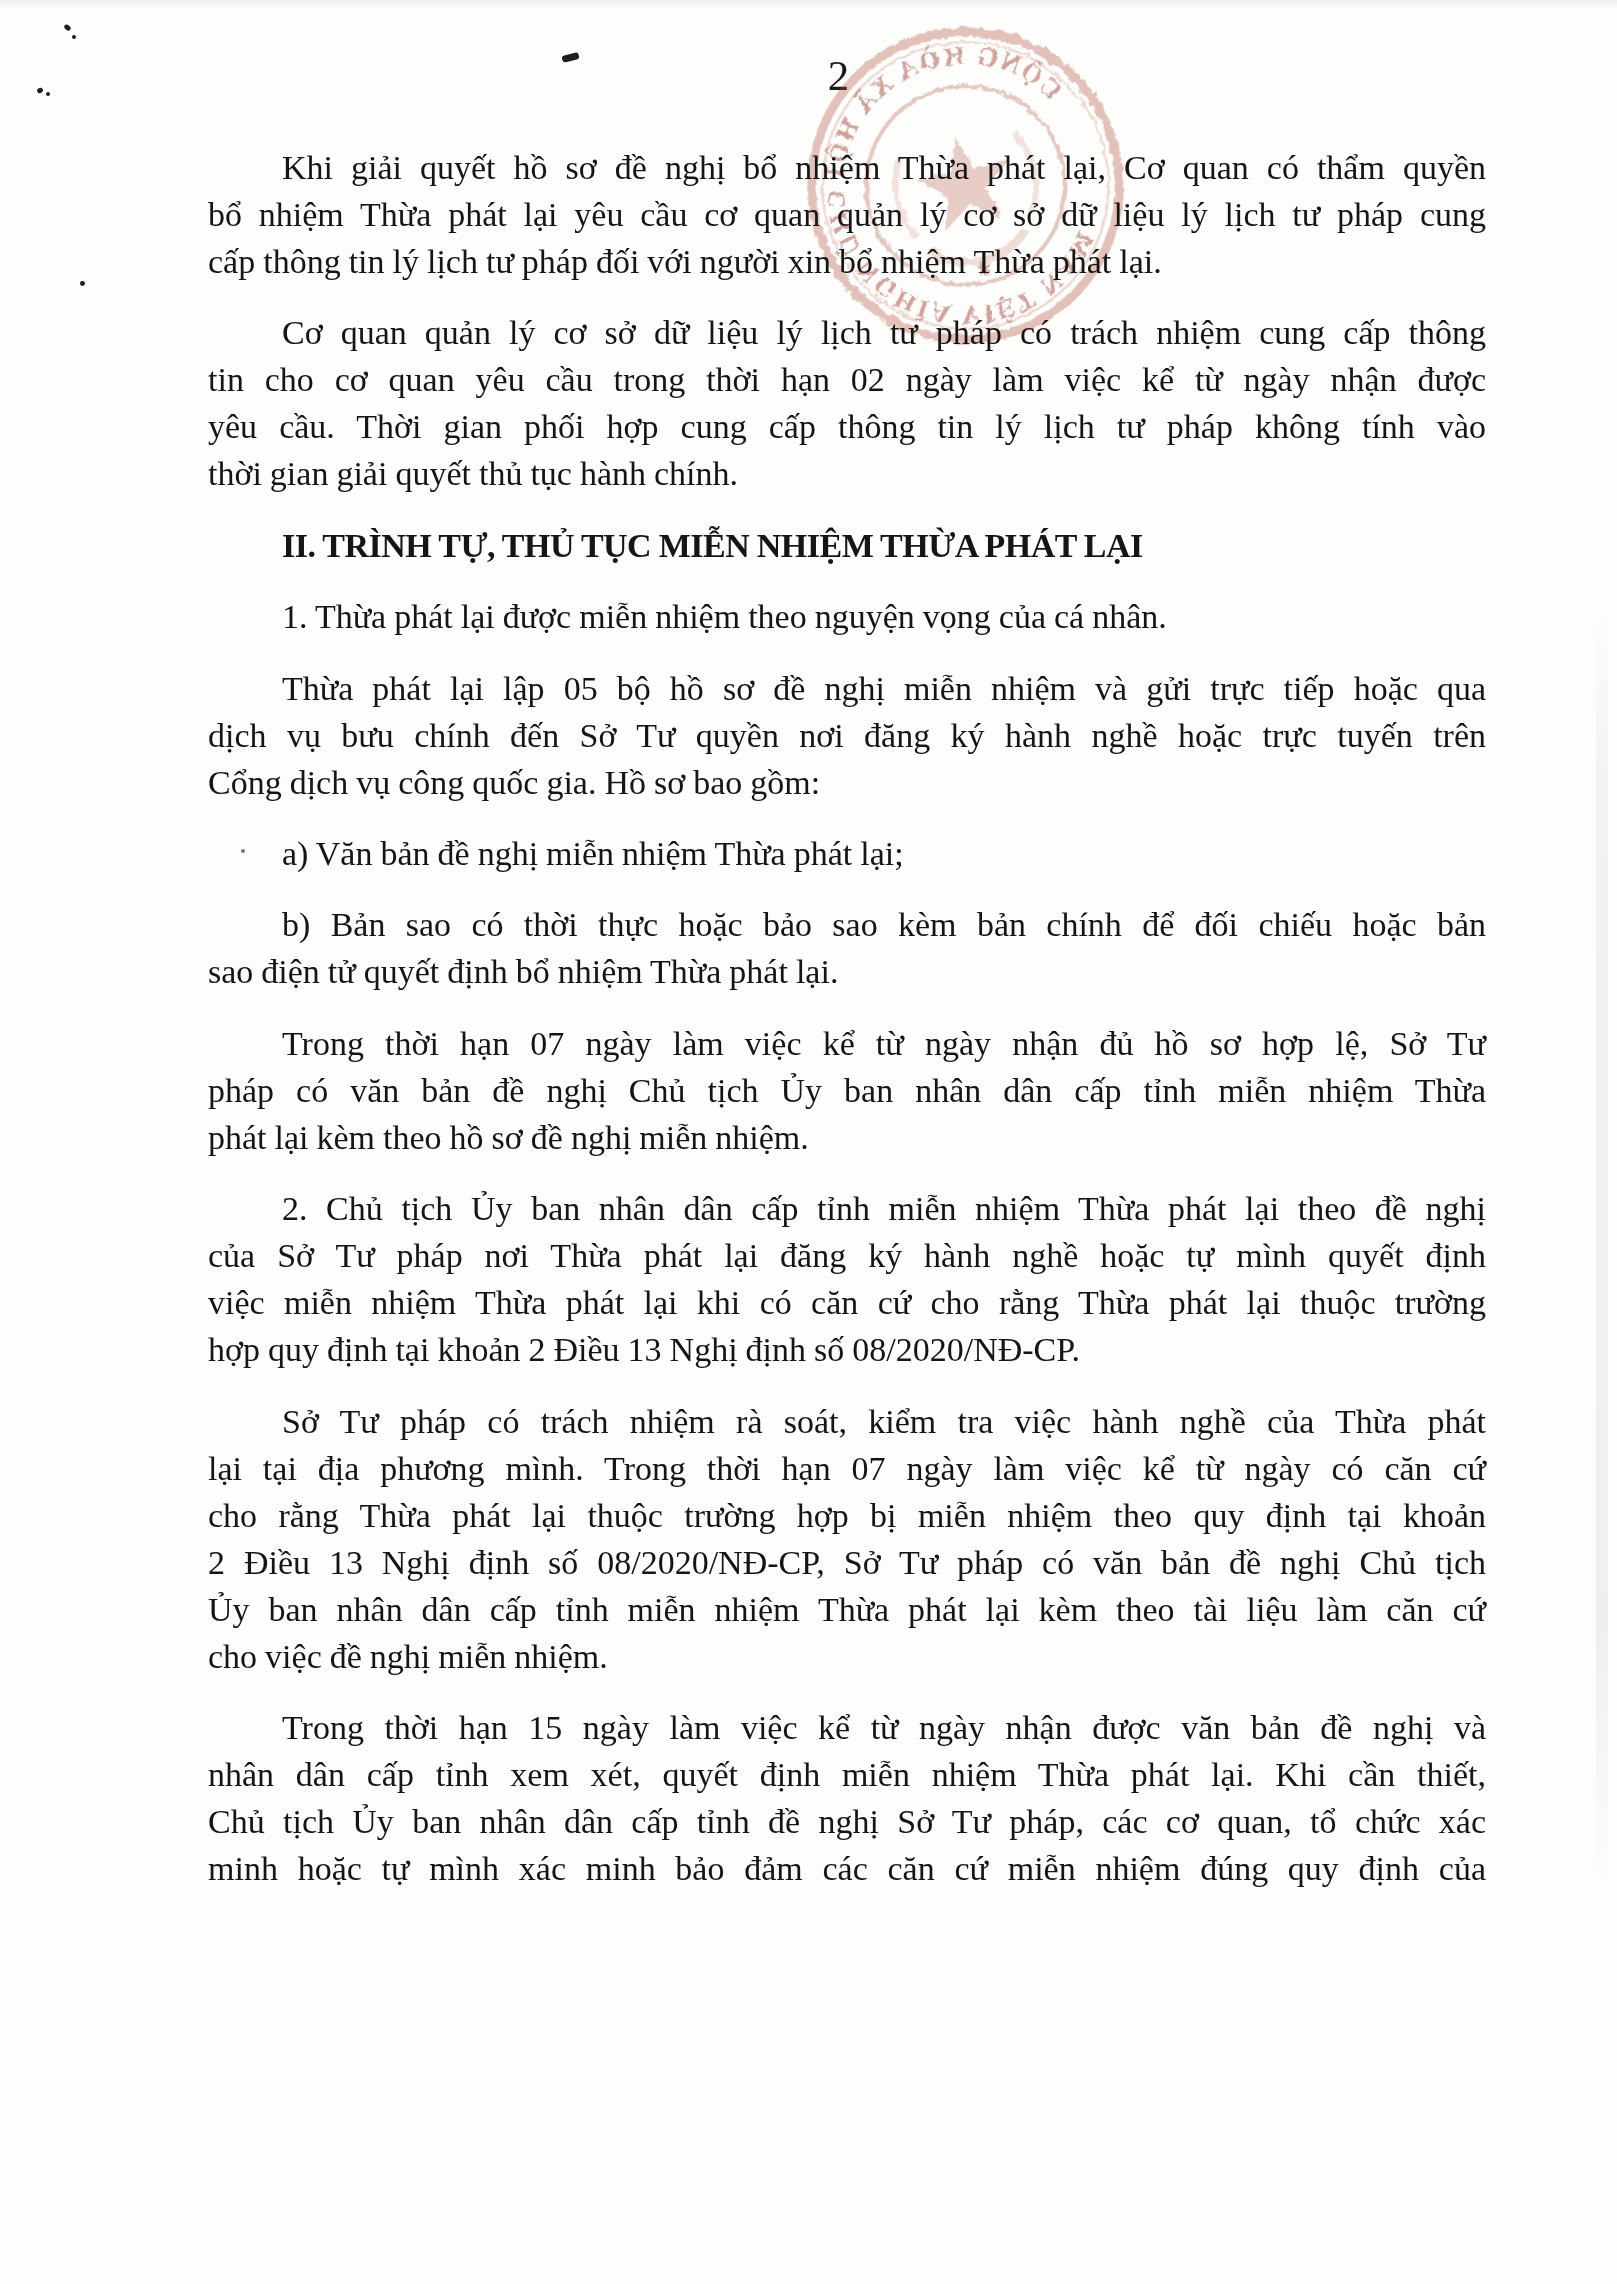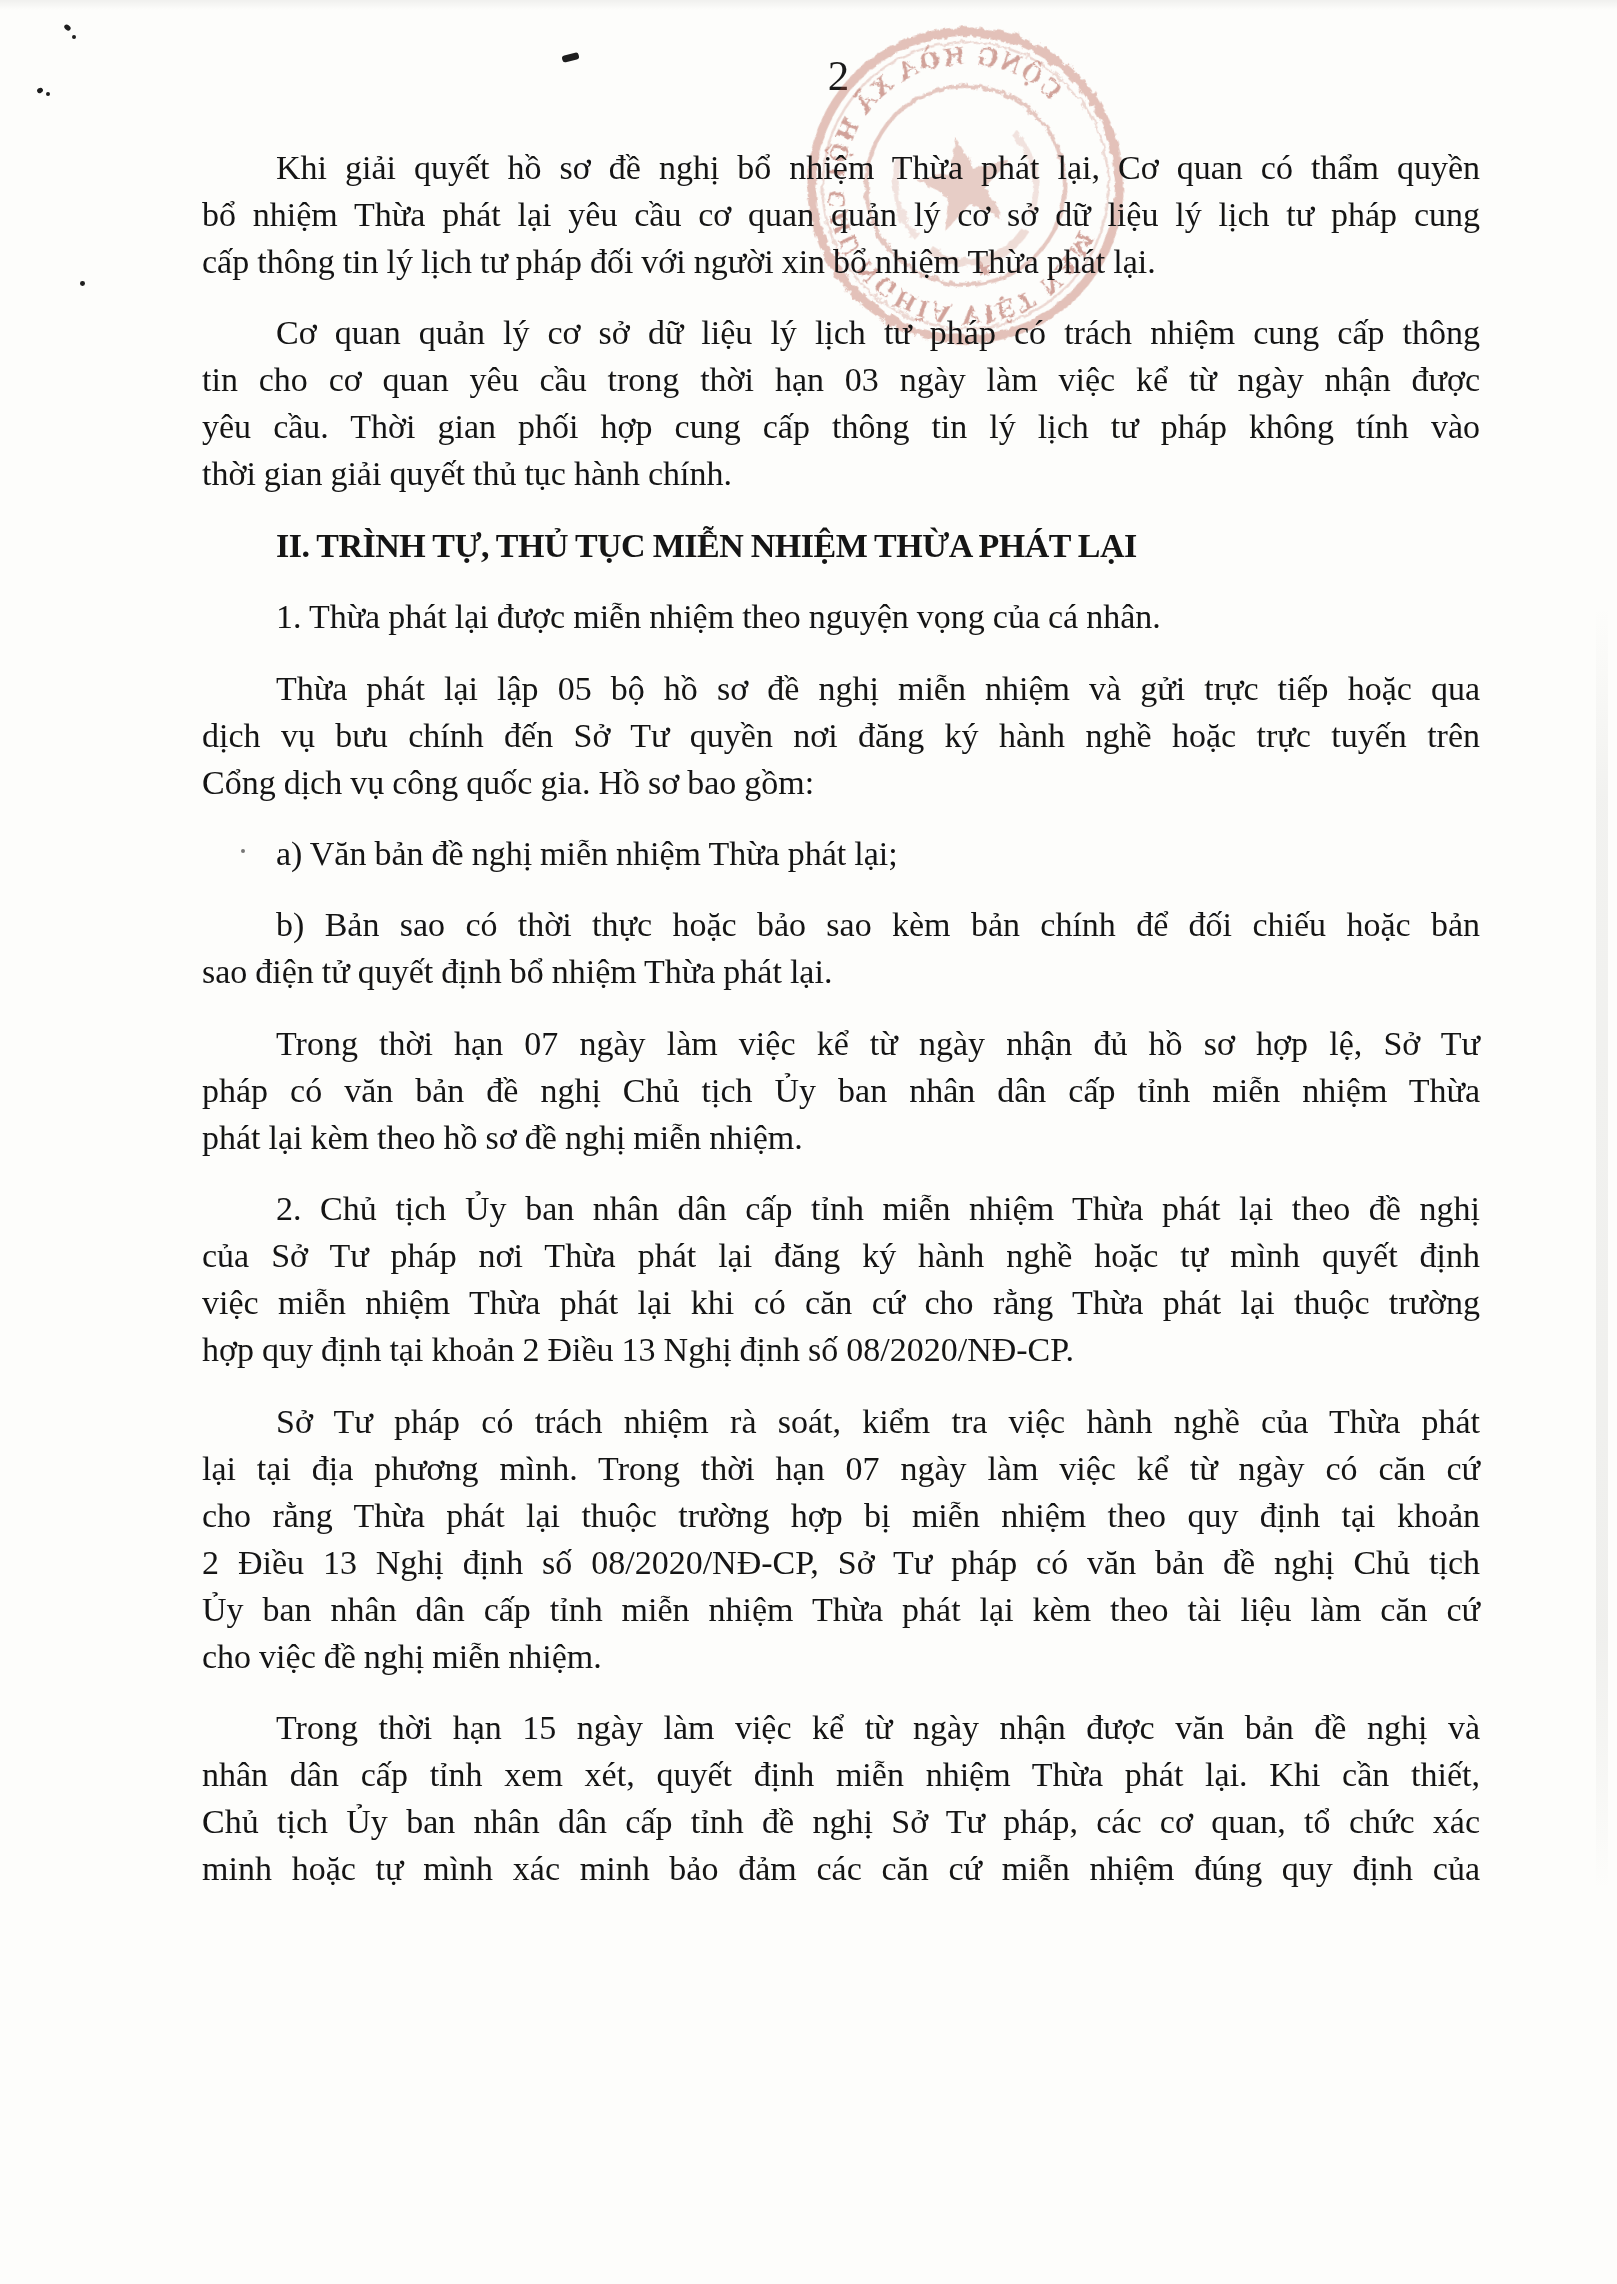--- a/index.html
+++ b/index.html
@@ -18,21 +18,21 @@
   .scan-right-shadow{
     position:absolute;left:1596px;top:605px;width:11.7px;height:1287px;
     background:linear-gradient(to bottom,rgba(0,0,0,0),rgba(60,60,55,.06) 15%,rgba(60,60,55,.07) 80%,rgba(0,0,0,0));
     border-radius:5.9px;
   }
   .page-number{
     position:absolute;left:780px;top:51px;width:117px;
     text-align:center;font-size:43px;line-height:49px;color:#1a1a1a;
   }
   .doc-body{
-    position:absolute;left:202px;top:144px;width:1278px;
+    position:absolute;left:208px;top:144px;width:1278px;
     font-size:34px;line-height:47px;word-spacing:-0.5px;
     z-index:2;
   }
   .block{margin:0 0 24.4px 0;}
   .block:last-child{margin-bottom:16px;}
   .paragraph .line{display:block;text-align:justify;text-align-last:justify;white-space:normal;}
   .paragraph .line.last{text-align-last:left;}
   .paragraph .line:first-child{text-indent:74px;}
   .heading{font-weight:bold;text-indent:74px;letter-spacing:-0.5px;}
   .stamp{
@@ -86,21 +86,21 @@
   <div class="page-number">2</div>
 
   <main class="doc-body">
       <div class="block paragraph">
         <span class="line">Khi giải quyết hồ sơ đề nghị bổ nhiệm Thừa phát lại, Cơ quan có thẩm quyền</span>
         <span class="line">bổ nhiệm Thừa phát lại yêu cầu cơ quan quản lý cơ sở dữ liệu lý lịch tư pháp cung</span>
         <span class="line last">cấp thông tin lý lịch tư pháp đối với người xin bổ nhiệm Thừa phát lại.</span>
       </div>
       <div class="block paragraph">
         <span class="line">Cơ quan quản lý cơ sở dữ liệu lý lịch tư pháp có trách nhiệm cung cấp thông</span>
-        <span class="line">tin cho cơ quan yêu cầu trong thời hạn 03 ngày làm việc kể từ ngày nhận được</span>
+        <span class="line">tin cho cơ quan yêu cầu trong thời hạn 02 ngày làm việc kể từ ngày nhận được</span>
         <span class="line">yêu cầu. Thời gian phối hợp cung cấp thông tin lý lịch tư pháp không tính vào</span>
         <span class="line last">thời gian giải quyết thủ tục hành chính.</span>
       </div>
       <div class="block heading">II. TRÌNH TỰ, THỦ TỤC MIỄN NHIỆM THỪA PHÁT LẠI</div>
       <div class="block paragraph">
         <span class="line last">1. Thừa phát lại được miễn nhiệm theo nguyện vọng của cá nhân.</span>
       </div>
       <div class="block paragraph">
         <span class="line">Thừa phát lại lập 05 bộ hồ sơ đề nghị miễn nhiệm và gửi trực tiếp hoặc qua</span>
         <span class="line">dịch vụ bưu chính đến Sở Tư quyền nơi đăng ký hành nghề hoặc trực tuyến trên</span>

